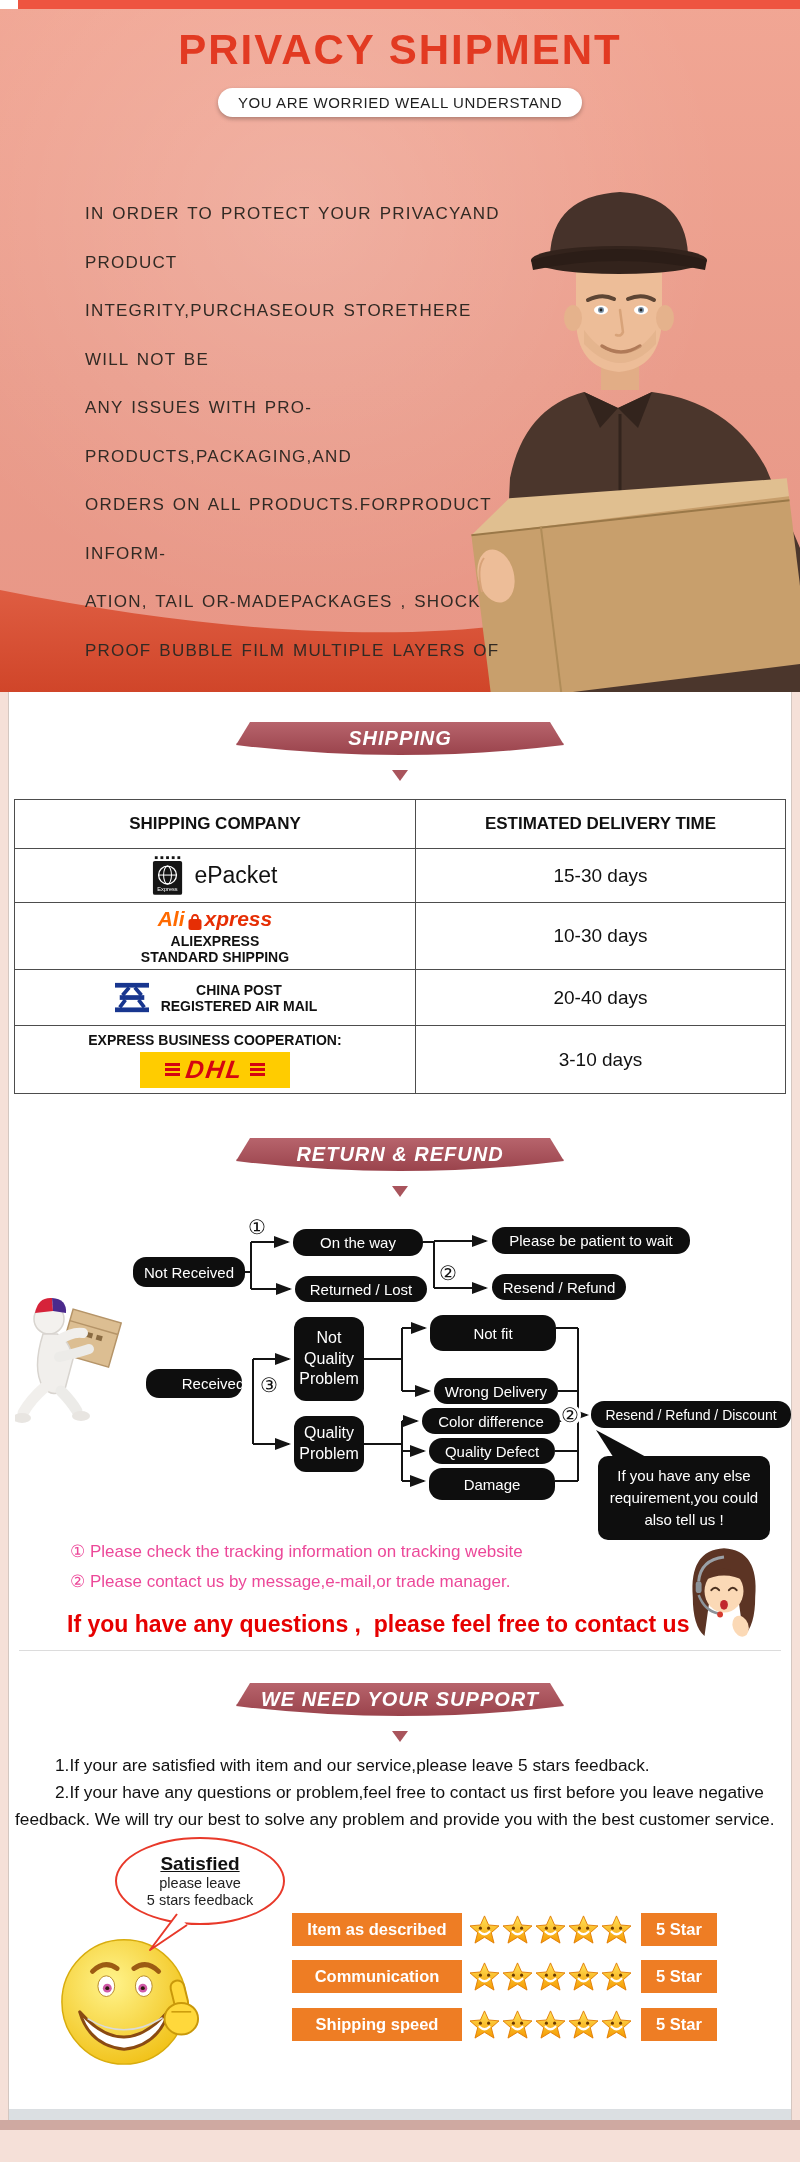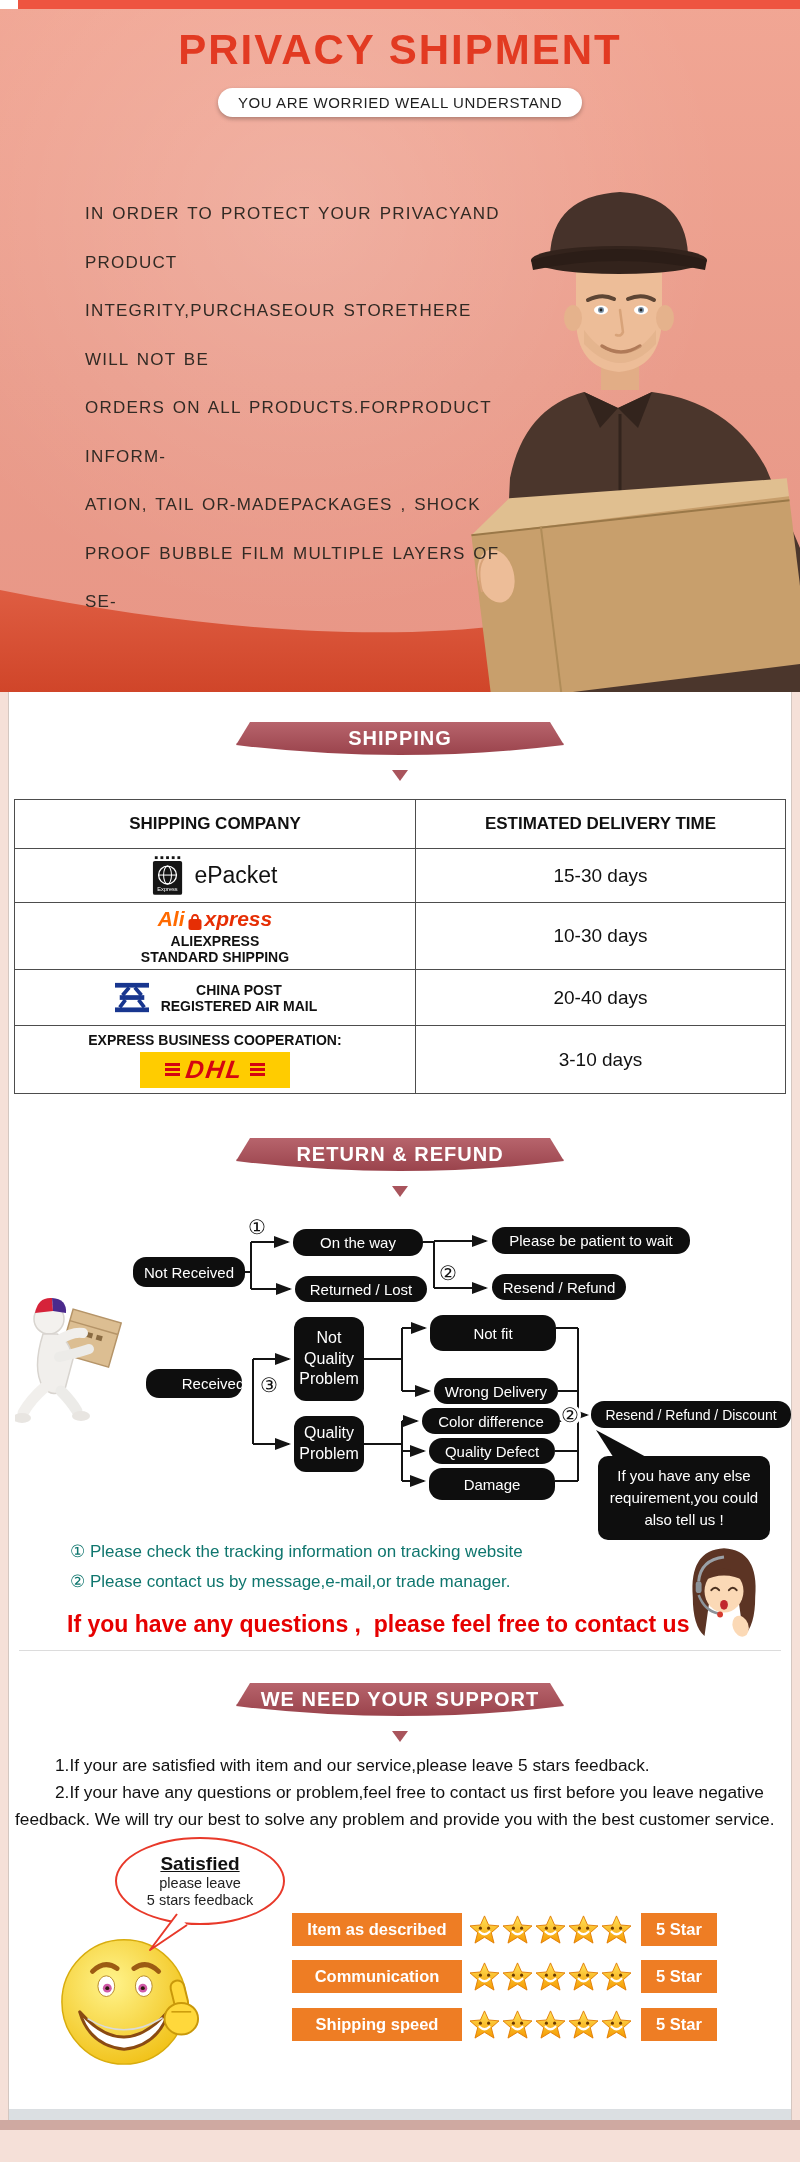--- a/index.html
+++ b/index.html
@@ -20,21 +20,21 @@
             color:#312a24;font-size:17px;letter-spacing:1.2px;word-spacing:2px;line-height:48.5px;}
   .wave{position:absolute;left:0;bottom:0;width:800px;height:130px;z-index:1;}
   .man{position:absolute;left:400px;top:168px;width:400px;height:524px;z-index:2;}
 
   
   .wrapper{margin:0 8px;background:#fff;border-left:1px solid #d3c7c1;border-right:1px solid #d3c7c1;}
 
   .ribbon{position:relative;width:340px;height:46px;margin:0 auto;}
   .ribbon svg{position:absolute;left:0;top:0;}
   .ribbon-text{position:absolute;left:0;top:9px;width:100%;text-align:center;color:#fff;
-               font-size:20px;font-weight:bold;letter-spacing:1px;}
+               font-size:20px;font-weight:bold;letter-spacing:1px;font-style:italic;}
   .tri{width:0;height:0;border-left:8px solid transparent;border-right:8px solid transparent;
        border-top:11px solid #a9545c;margin:6px auto 0;}
 
   .shipping-sec{padding:26px 0 4px;}
   table.ship{border-collapse:collapse;margin:18px 5px 0;width:calc(100% - 10px);}
   table.ship th,table.ship td{border:1px solid #4d4d4d;text-align:center;vertical-align:middle;padding:4px;}
   table.ship th{height:40px;font-size:17px;font-weight:bold;color:#111;}
   table.ship col.c1{width:52%;}
   .co-cell{display:flex;align-items:center;justify-content:center;gap:10px;}
   .epk-name{font-size:23px;color:#111;}
@@ -51,21 +51,21 @@
   .returns-sec{padding-top:36px;}
   .flow{position:relative;height:318px;margin-top:14px;}
   .flow svg.wires{position:absolute;left:0;top:0;}
   .pill,.fbox{position:absolute;background:#0e0e0e;color:#fff;display:flex;align-items:center;
         justify-content:center;text-align:center;box-sizing:border-box;font-size:15px;}
   .pill{border-radius:13px;padding:0 6px;}
   .fbox{border-radius:12px;font-size:16px;line-height:1.3;padding:2px 20px;}
   .bubble-black{position:absolute;background:#0e0e0e;color:#fff;border-radius:10px;
         display:flex;align-items:center;justify-content:center;text-align:center;
         font-size:15px;line-height:1.45;padding:6px 9px;box-sizing:border-box;}
-  .notes{margin:8px 0 0 61px;font-size:17px;line-height:30px;color:#0f766e;}
+  .notes{margin:8px 0 0 61px;font-size:17px;line-height:30px;color:#ec4899;}
   .contact-row{position:relative;margin:14px 0 0 58px;}
   .contact-text{color:#e60000;font-size:23px;font-weight:bold;white-space:pre-wrap;}
   .girl{position:absolute;right:28px;top:-72px;}
   .divider{border:none;border-top:1px solid #dcdcdc;margin:12px 10px 0;}
 
   .support-sec{padding-top:28px;}
   .support-text{margin-top:10px;}
   .support-text p{margin:0 6px;text-indent:40px;font-size:17.3px;line-height:27px;color:#111;}
   .bottom-area{position:relative;height:272px;margin-top:4px;}
   .s-bubble{position:absolute;left:106px;top:0;width:166px;height:84px;border:2px solid #e8392a;
@@ -116,20 +116,21 @@
 </svg>
 
 <div class="hero">
   <div class="hero-topstrip"></div>
   <div class="hero-topcorner"></div>
   <div class="hero-title">PRIVACY SHIPMENT</div>
   <div class="hero-pill">YOU ARE WORRIED WEALL UNDERSTAND</div>
   <div class="hero-par">
     <div>IN ORDER TO PROTECT YOUR PRIVACYAND PRODUCT</div>
     <div>INTEGRITY,PURCHASEOUR STORETHERE WILL NOT BE</div>
+    <div>ANY ISSUES WITH PRO-PRODUCTS,PACKAGING,AND</div>
     <div>ORDERS ON ALL PRODUCTS.FORPRODUCT INFORM-</div>
     <div>ATION, TAIL OR-MADEPACKAGES ,  SHOCK</div>
     <div>PROOF BUBBLE FILM MULTIPLE LAYERS OF SE-</div>
 
   </div>
 
   <svg class="wave" viewBox="0 0 800 130" preserveAspectRatio="none">
     <path d="M0,28 C240,76 430,82 575,52 C700,28 765,10 800,2 L800,130 L0,130 Z" fill="url(#wgrad)"></path>
   </svg>
 

